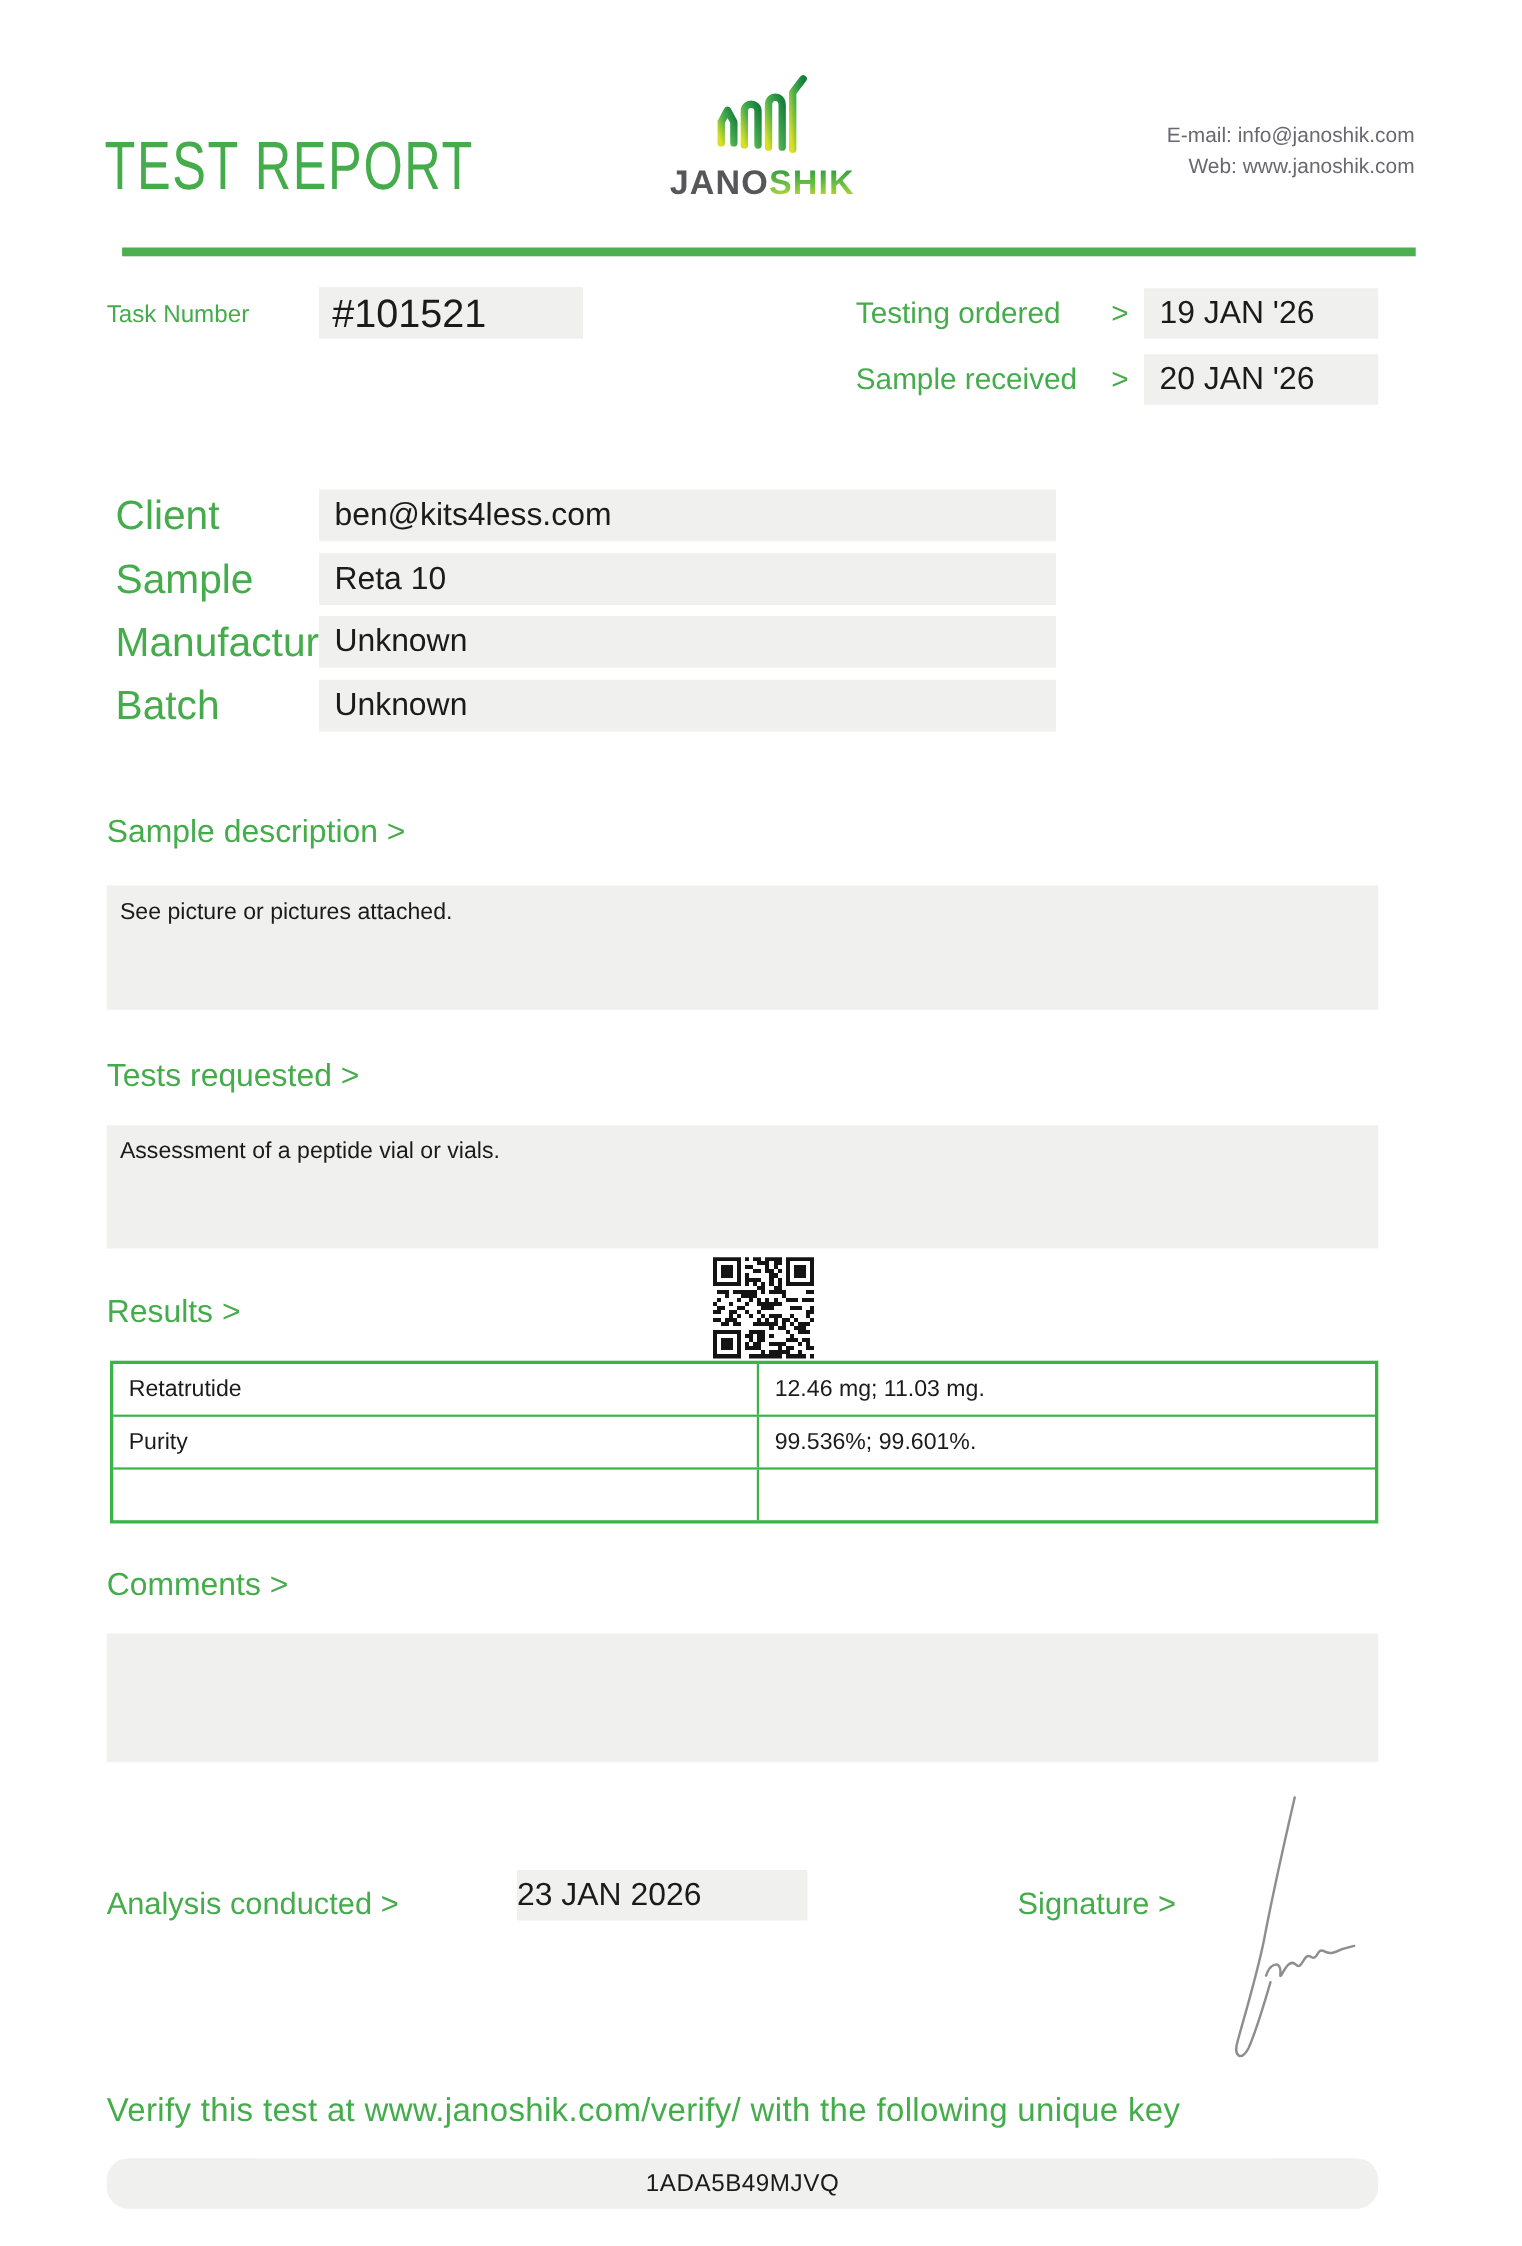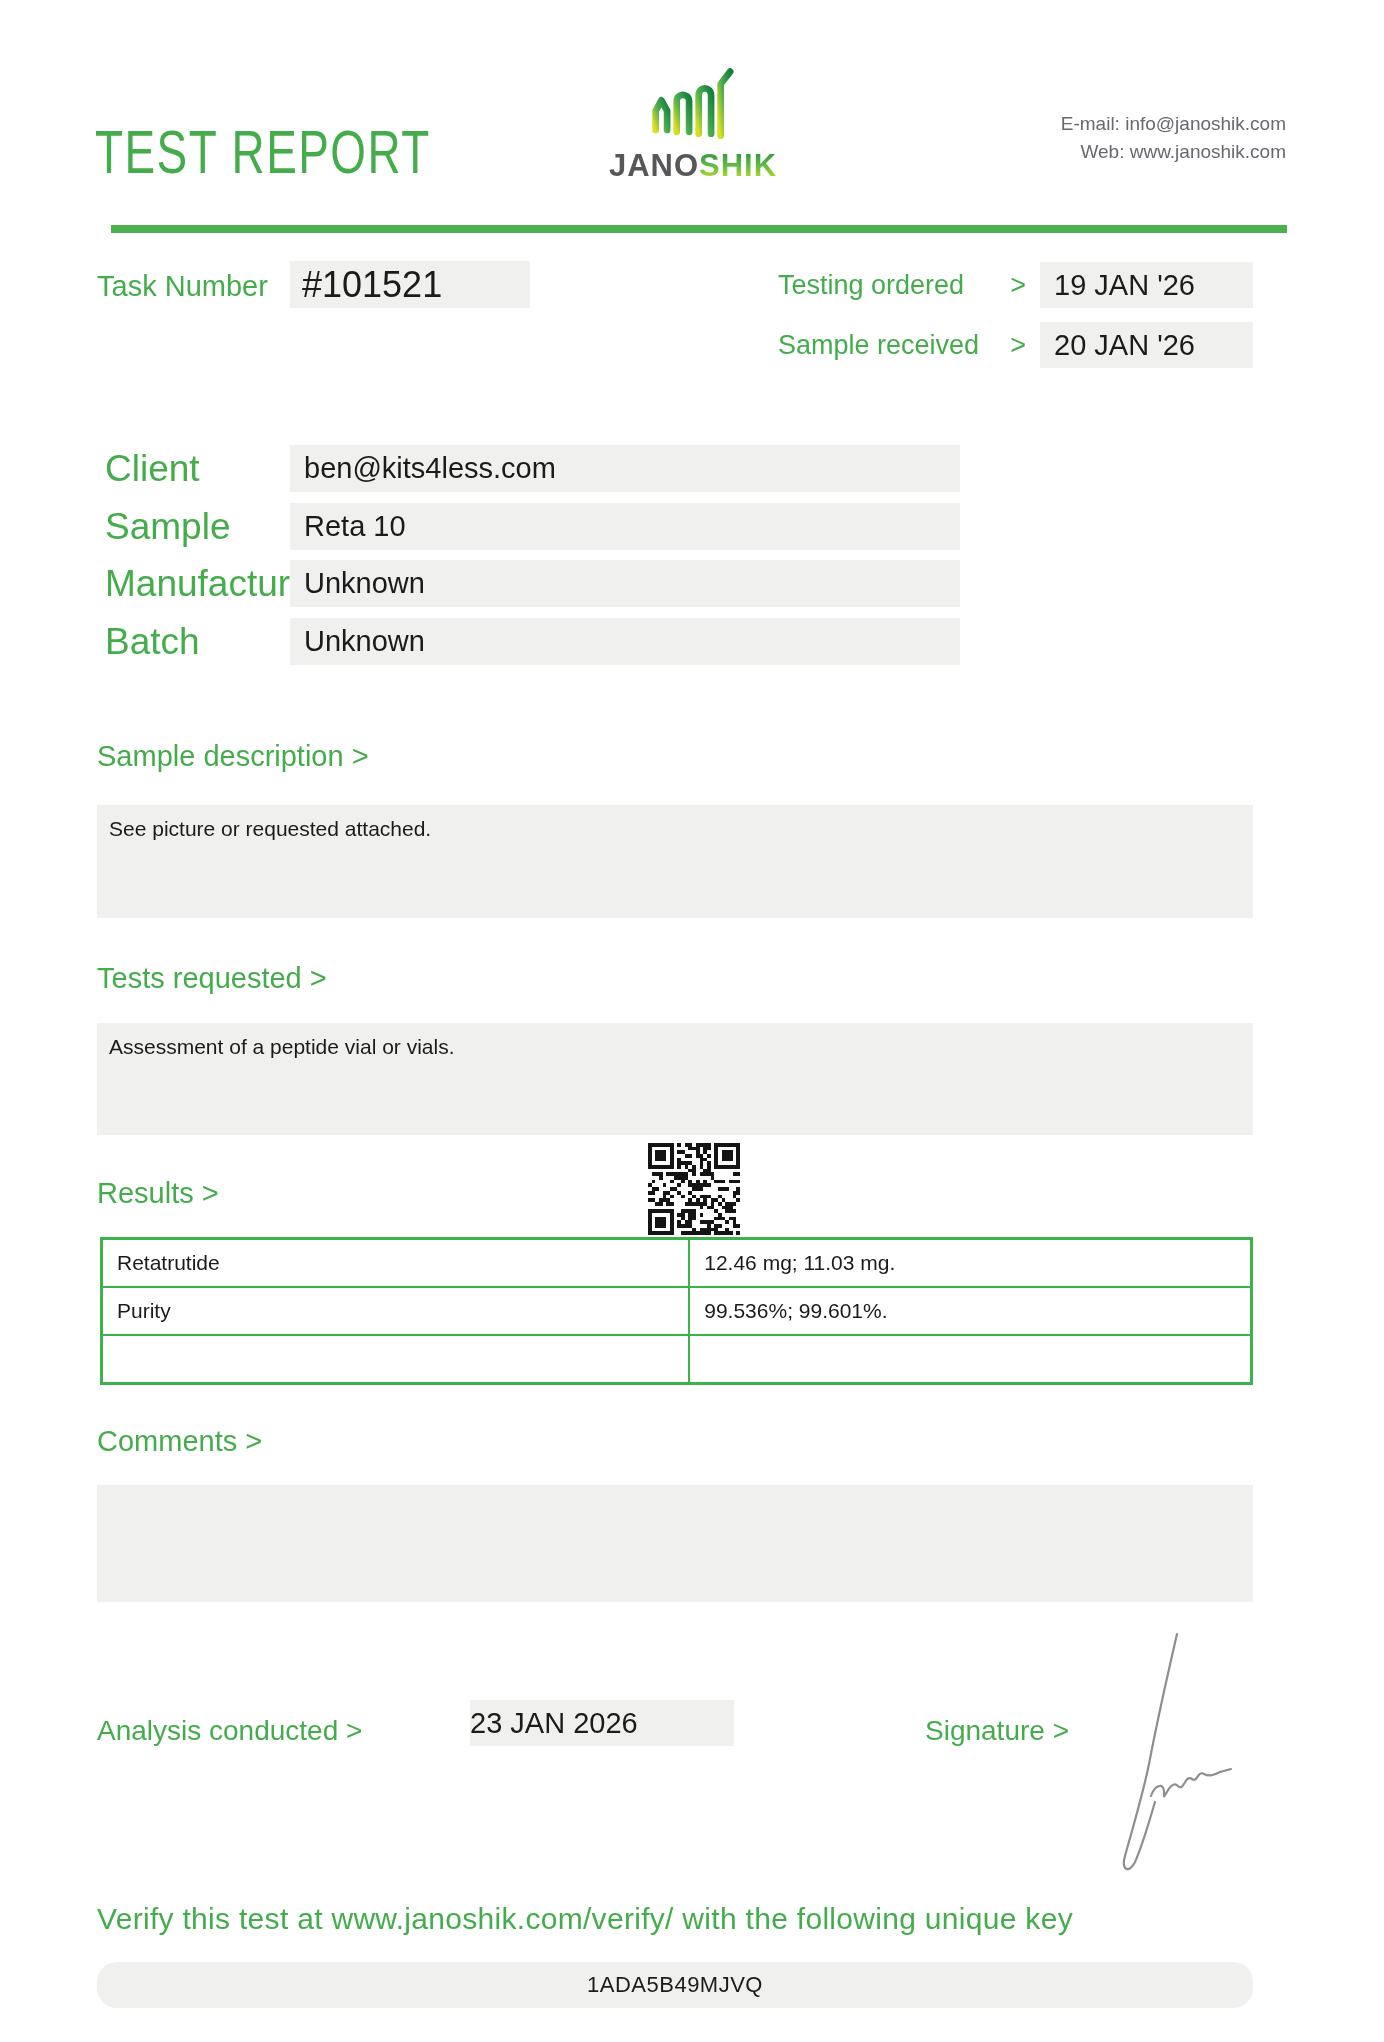--- a/index.html
+++ b/index.html
@@ -24,21 +24,21 @@
     left:95px;top:116px;font-size:62px;letter-spacing:2px;font-weight:500;
     transform:scaleX(0.74);transform-origin:left center;white-space:nowrap;
   }
   .logo-icon{left:648px;top:66px;}
   .logo-text{left:590px;top:148px;width:206px;text-align:center;font-size:31px;font-weight:bold;letter-spacing:1px;white-space:nowrap;}
   .logo-jano{color:#57575a;}
   .logo-shik{background:linear-gradient(180deg,#1e8c3c 0%,#6abf45 55%,#d9e021 100%);-webkit-background-clip:text;background-clip:text;color:transparent;}
   .contact{left:900px;top:110px;width:386px;text-align:right;font-size:19px;line-height:28px;color:var(--contact_gray,#686870);}
   .rule{left:111px;top:225px;width:1176px;height:8px;background:var(--rule_green,#4caf50);}
 
-  .task-label{left:97px;top:264px;font-size:29px;line-height:44px;white-space:nowrap;}
+  .task-label{left:97px;top:264px;font-size:22px;line-height:44px;white-space:nowrap;}
   .task-box{left:290px;top:261px;width:240px;height:47px;font-size:36px;line-height:47px;padding-left:12px;box-sizing:border-box;}
 
   .date-row{height:46px;font-size:27px;line-height:46px;}
   .date-label{left:778px;width:248px;display:flex;justify-content:space-between;}
   .date-box{left:1040px;width:213px;font-size:29px;padding-left:14px;box-sizing:border-box;white-space:nowrap;}
   .dr1{top:262px;} .dr2{top:322px;}
 
   .info-label{left:105px;font-size:37px;line-height:47px;white-space:nowrap;}
   .info-box{left:290px;width:670px;height:47px;font-size:29px;line-height:47px;padding-left:14px;box-sizing:border-box;white-space:nowrap;}
   .ir0{top:445px;} .ir1{top:503px;} .ir2{top:560px;} .ir3{top:618px;}
@@ -126,21 +126,21 @@
   <div class="abs info-box ir1 graybox">Reta 10</div>
 
   <div class="abs info-label ir2 green">Manufacturer</div>
   <div class="abs info-box ir2 graybox">Unknown</div>
 
   <div class="abs info-label ir3 green">Batch</div>
   <div class="abs info-box ir3 graybox">Unknown</div>
 
   <div class="abs sec-heading green" style="top:740px;">Sample description &gt;</div>
   <div class="abs bodybox graybox" style="top:805px;height:113px;">
-    <div>See picture or requested attached.</div>
+    <div>See picture or pictures attached.</div>
   </div>
 
   <div class="abs sec-heading green" style="top:962px;">Tests requested &gt;</div>
   <div class="abs bodybox graybox" style="top:1023px;height:112px;">
     <div>Assessment of a peptide vial or vials.</div>
   </div>
 
   <div class="abs sec-heading green" style="top:1177px;">Results &gt;</div>
   <div class="abs qr"><svg viewBox="0 0 25 25" width="92" height="92" shape-rendering="crispEdges" fill="#141414">
         <rect x="0" y="0" width="1" height="1"></rect>

